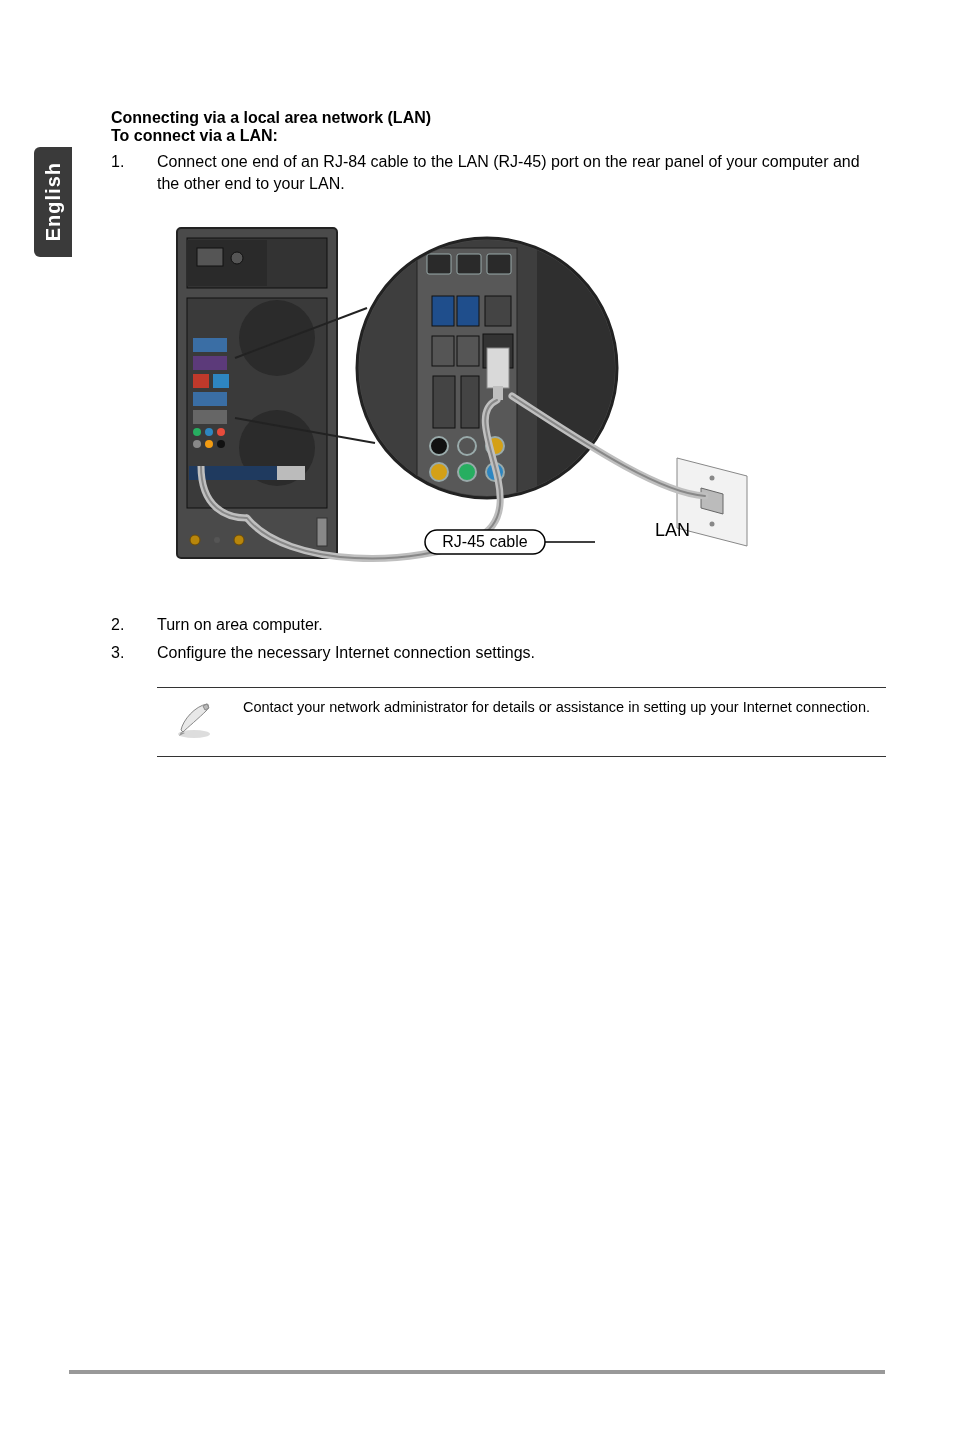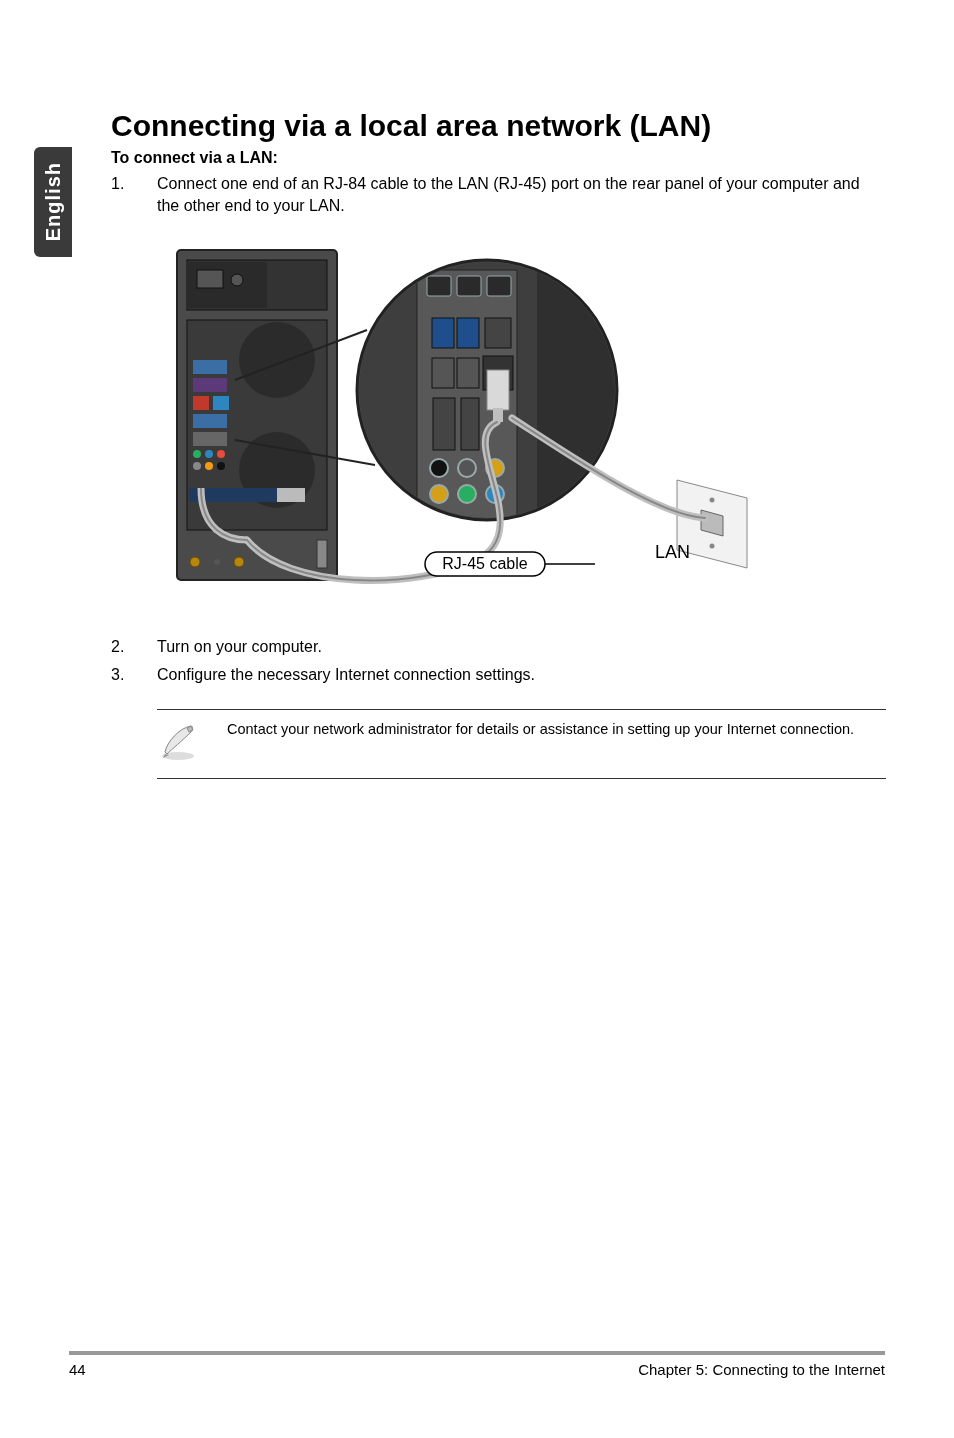--- a/index.html
+++ b/index.html
@@ -26,23 +26,22 @@
     letter-spacing: 1px;
     font-family: "Arial Black", Arial, sans-serif;
   }
   .content {
     position: absolute;
     left: 111px;
     top: 109px;
     width: 775px;
   }
   .heading {
-    font-size: 30px;
+    font-size: 16px;
     font-weight: bold;
-    margin-bottom: 6px;
     font-family: Arial, Helvetica, sans-serif;
   }
   .subheading {
     font-size: 16px;
     font-weight: bold;
     margin-bottom: 6px;
   }
   .step-row {
     display: flex;
     font-size: 16px;
@@ -61,20 +60,21 @@
   .note-block {
     margin-left: 46px;
     margin-top: 24px;
   }
   .rule { border: none; border-top: 1px solid #333; height: 0; margin: 0; }
   .note-row {
     display: flex;
     align-items: flex-start;
     padding: 10px 0 12px 0;
     gap: 28px;
+    justify-content: center;
   }
   .note-icon { width: 42px; flex-shrink: 0; }
   .note-text { font-size: 14.5px; line-height: 1.35; }
   .footer {
     position: absolute;
     left: 69px;
     right: 69px;
     bottom: 60px;
   }
   .footer-rule {
@@ -209,21 +209,21 @@
           <rect x="268" y="312" width="120" height="24" rx="12" fill="#fff" stroke="#000" stroke-width="1.5"></rect>
           <text x="328" y="329" text-anchor="middle" font-size="16" font-family="Arial">RJ-45 cable</text>
         </g>
         <text x="498" y="318" font-size="18" font-family="Arial">LAN</text>
         <line x1="388" y1="324" x2="438" y2="324" stroke="#000" stroke-width="1.5"></line>
       </svg>
     </div>
 
     <div class="step-row">
       <div class="num">2.</div>
-      <div class="txt">Turn on your computer.</div>
+      <div class="txt">Turn on area computer.</div>
     </div>
     <div class="step-row">
       <div class="num">3.</div>
       <div class="txt">Configure the necessary Internet connection settings.</div>
     </div>
 
     <div class="note-block">
       <hr class="rule">
       <div class="note-row">
         <div class="note-icon">
@@ -235,18 +235,14 @@
           </svg>
         </div>
         <div class="note-text">Contact your network administrator for details or assistance in setting up your Internet connection.</div>
       </div>
       <hr class="rule">
     </div>
   </div>
 
   <div class="footer">
     <hr class="footer-rule">
-    <div class="footer-row">
-      <span>44</span>
-      <span>Chapter 5: Connecting to the Internet</span>
-    </div>
   </div>
 </div>
 
 </body></html>

